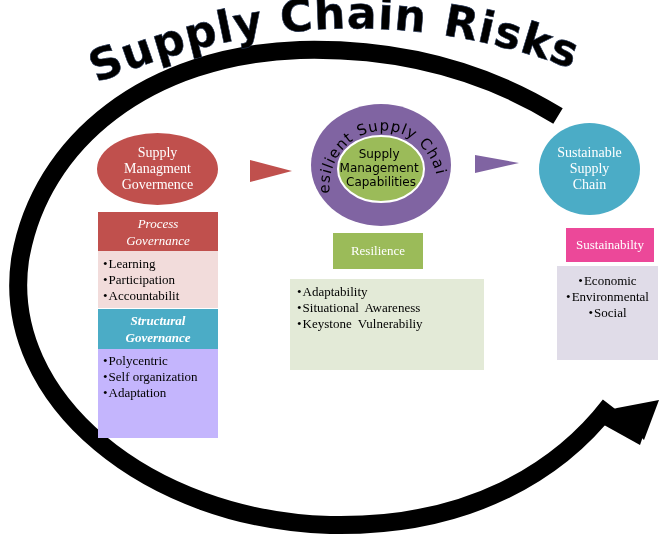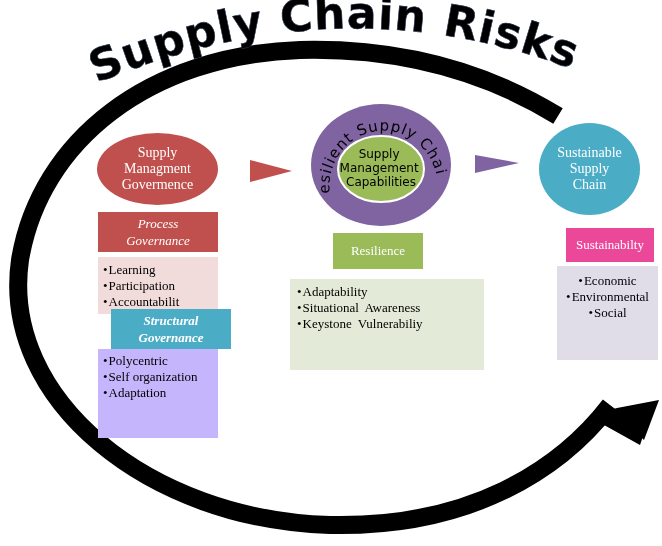--- a/index.html
+++ b/index.html
@@ -3,27 +3,27 @@
 <meta charset="utf-8">
 <style>
   html, body { margin:0; padding:0; background:#ffffff; }
   #stage { position:relative; width:662px; height:546px; overflow:hidden; background:#ffffff; font-family:"Liberation Serif", serif; }
   svg.overlay { position:absolute; left:0; top:0; }
   .node { position:absolute; display:flex; align-items:center; justify-content:center; text-align:center; color:#ffffff; font-family:"Liberation Serif", serif; }
   .ellipse-red { left:97px; top:133px; width:121px; height:72px; border-radius:50%; background:#c0504d; font-size:14px; line-height:16px; }
   .circle-teal { left:539px; top:123px; width:101px; height:92px; border-radius:50%; background:#4bacc6; font-size:14px; line-height:16px; }
   .hdr { position:absolute; display:flex; align-items:center; justify-content:center; text-align:center; color:#ffffff; font-family:"Liberation Serif", serif; }
   .hdr-process { left:98px; top:212px; width:120px; height:40px; background:#c0504d; font-style:italic; font-weight:normal; font-size:13px; line-height:17px; }
-  .hdr-structural { left:98px; top:309px; width:120px; height:40px; background:#4bacc6; font-style:italic; font-weight:bold; font-size:13px; line-height:17px;margin-left:13px; }
+  .hdr-structural { left:98px; top:309px; width:120px; height:40px; background:#4bacc6; font-style:italic; font-weight:bold; font-size:13px; line-height:17px; }
   .hdr-resilience { left:333px; top:233px; width:90px; height:36px; background:#9bbb59; font-size:13px; }
   .hdr-sustain { left:566px; top:228px; width:88px; height:34px; background:#ec4899; font-size:13px; }
   .box { position:absolute; color:#000000; font-family:"Liberation Serif", serif; font-size:13px; line-height:16px; box-sizing:border-box; }
   .box ul { list-style:none; margin:0; padding:0; }
   .box li::before { content:"\2022"; margin-right:1px; }
-  .box-process { left:98px; top:257px; width:120px; height:57px; background:#f2dcdb; padding:5px 16px 0 5px; }
+  .box-process { left:98px; top:251px; width:120px; height:57px; background:#f2dcdb; padding:5px 16px 0 5px; }
   .box-structural { left:98px; top:349px; width:120px; height:89px; background:#c4b5fd; padding:4px 0 0 5px; }
   .box-resilience { left:290px; top:279px; width:194px; height:91px; background:#e3ead7; padding:5px 0 0 7px; word-spacing:3px; }
   .box-sustain { left:557px; top:266px; width:101px; height:94px; background:#e0dce8; padding:7px 0 0 0; text-align:center; }
   .title-svg text { font-family:"DejaVu Sans", sans-serif; }
 </style>
 </head>
 <body>
 
 <div id="stage">
 

